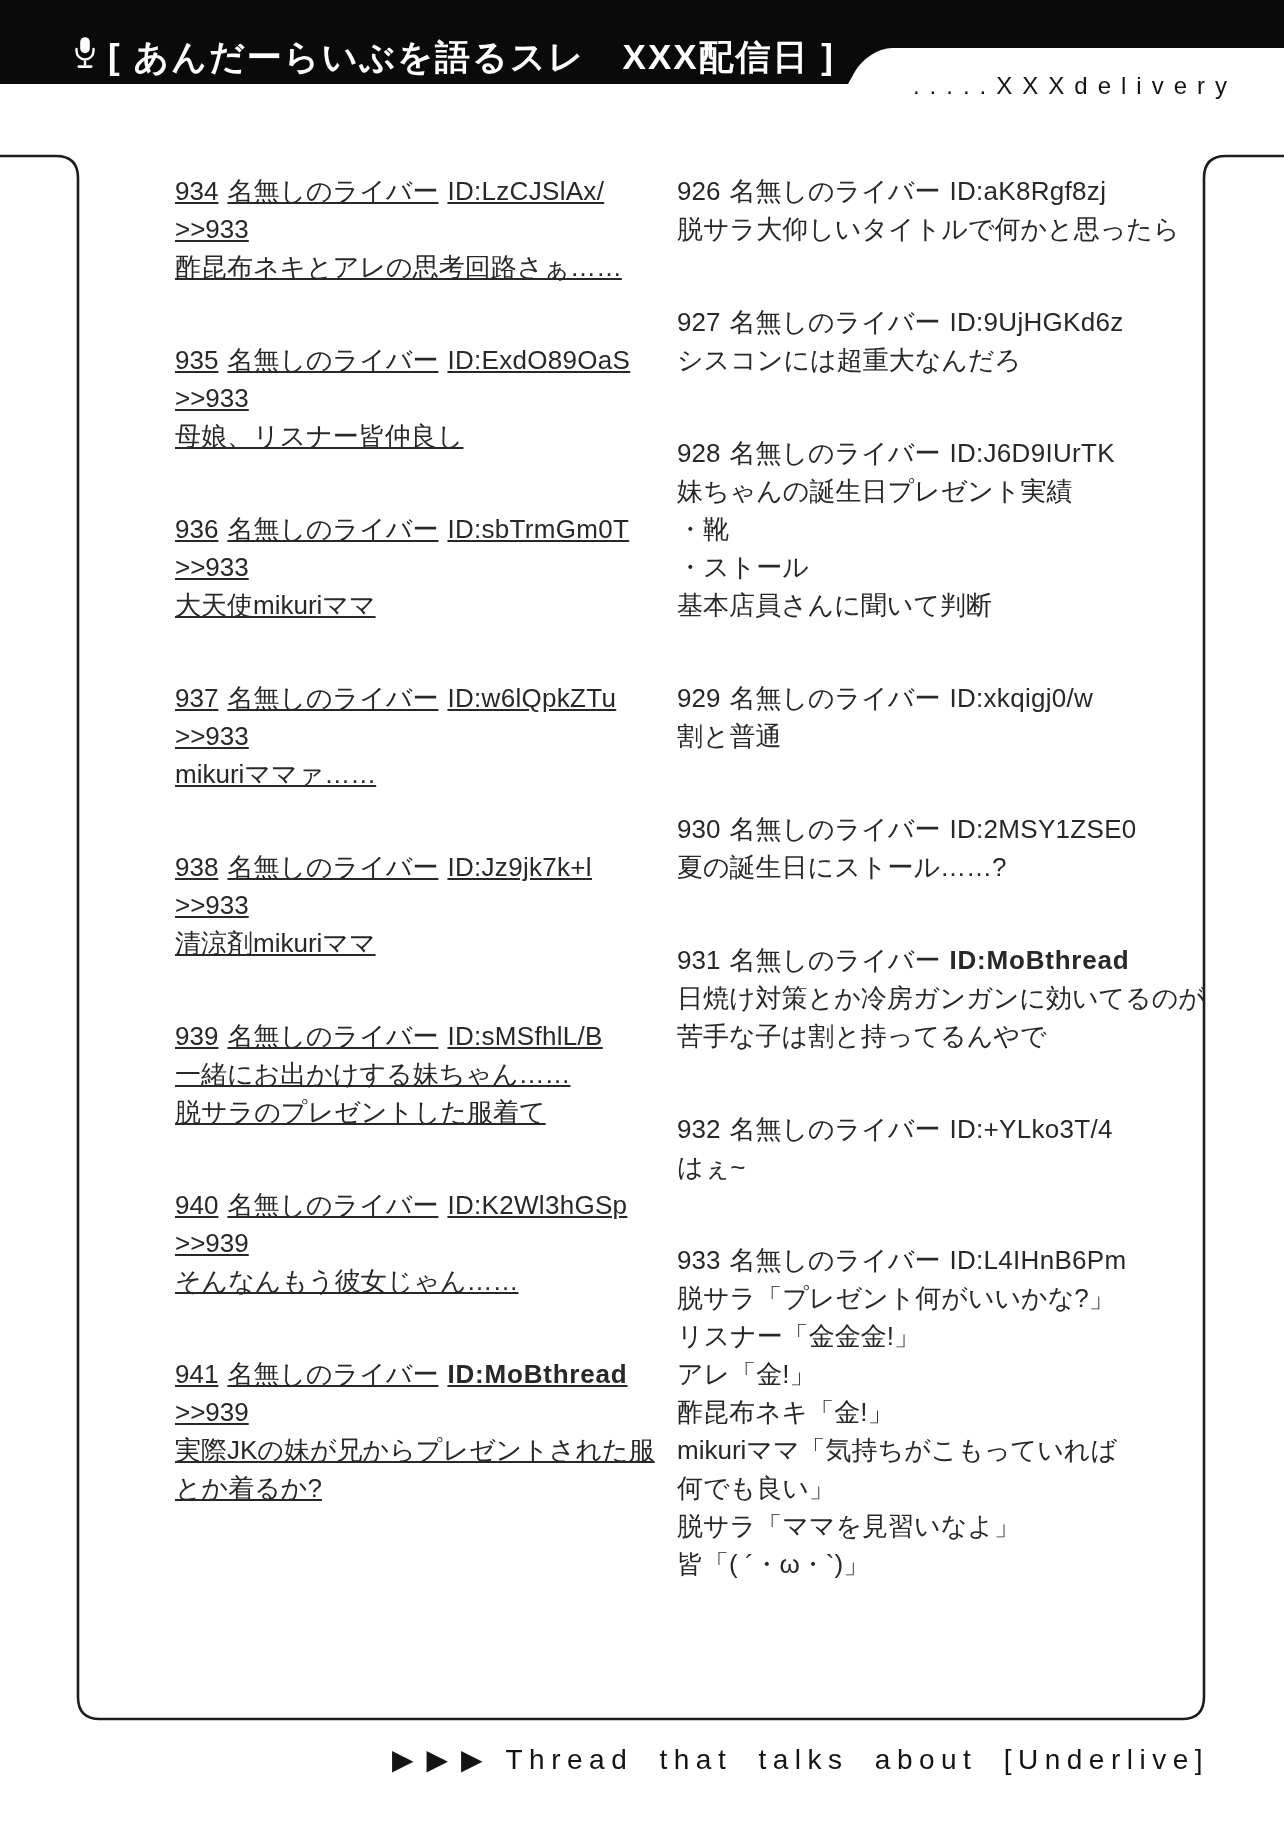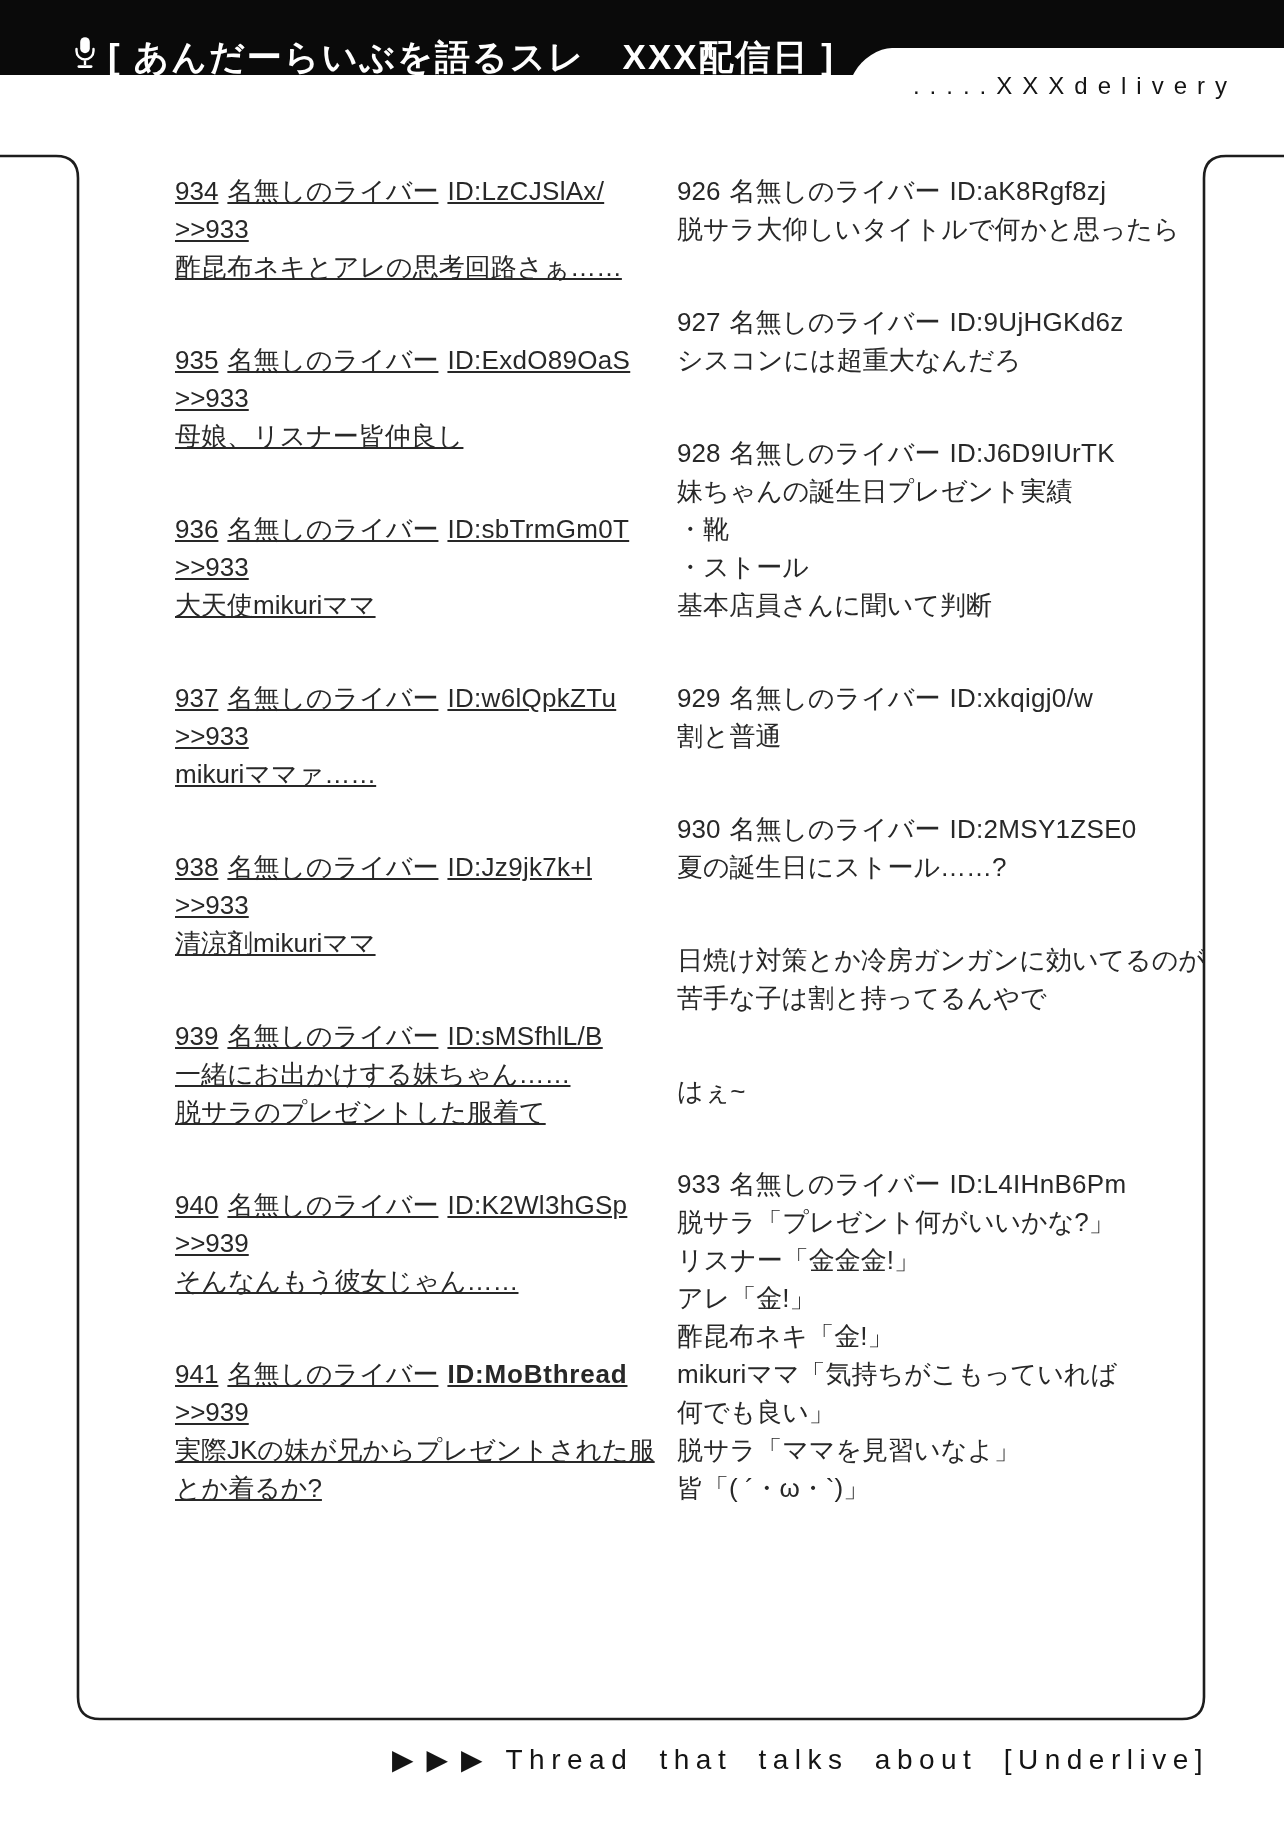--- a/index.html
+++ b/index.html
@@ -6,21 +6,21 @@
   .page{
     position:relative;
     width:1284px;height:1826px;
     background:#ffffff;
     overflow:hidden;
     font-family:"Liberation Sans","DejaVu Sans",sans-serif;
     color:#282828;
   }
   
   .topbar{
-    position:absolute;top:0;left:0;width:1284px;height:75px;
+    position:absolute;top:0;left:0;width:1284px;height:84px;
     background:#0a0a0a;
   }
   .mic{position:absolute;left:74px;top:36px;width:22px;height:34px;}
   .title{
     position:absolute;left:108px;top:39px;margin:0;
     font-size:35px;font-weight:700;color:#ffffff;
     letter-spacing:2px;white-space:nowrap;line-height:1;
   }
   .cutout{
     position:absolute;top:48px;left:868px;height:56px;width:520px;
@@ -187,25 +187,31 @@
       </article>
 
   <article class="post">
     <div class="post-header">
       <span class="post-num">930</span><span class="post-name">名無しのライバー</span><span class="post-id">ID:2MSY1ZSE0</span>
     </div>
   <div class="post-line">夏の誕生日にストール……?</div>
       </article>
 
   <article class="post">
+    <div class="post-header">
+      <span class="post-num">931</span><span class="post-name">名無しのライバー</span><span class="post-id bold">ID:MoBthread</span>
+    </div>
   <div class="post-line">日焼け対策とか冷房ガンガンに効いてるのが</div>
         <div class="post-line">苦手な子は割と持ってるんやで</div>
       </article>
 
   <article class="post">
+    <div class="post-header">
+      <span class="post-num">932</span><span class="post-name">名無しのライバー</span><span class="post-id">ID:+YLko3T/4</span>
+    </div>
   <div class="post-line">はぇ~</div>
       </article>
 
   <article class="post">
     <div class="post-header">
       <span class="post-num">933</span><span class="post-name">名無しのライバー</span><span class="post-id">ID:L4IHnB6Pm</span>
     </div>
   <div class="post-line">脱サラ「プレゼント何がいいかな?」</div>
         <div class="post-line">リスナー「金金金!」</div>
         <div class="post-line">アレ「金!」</div>

